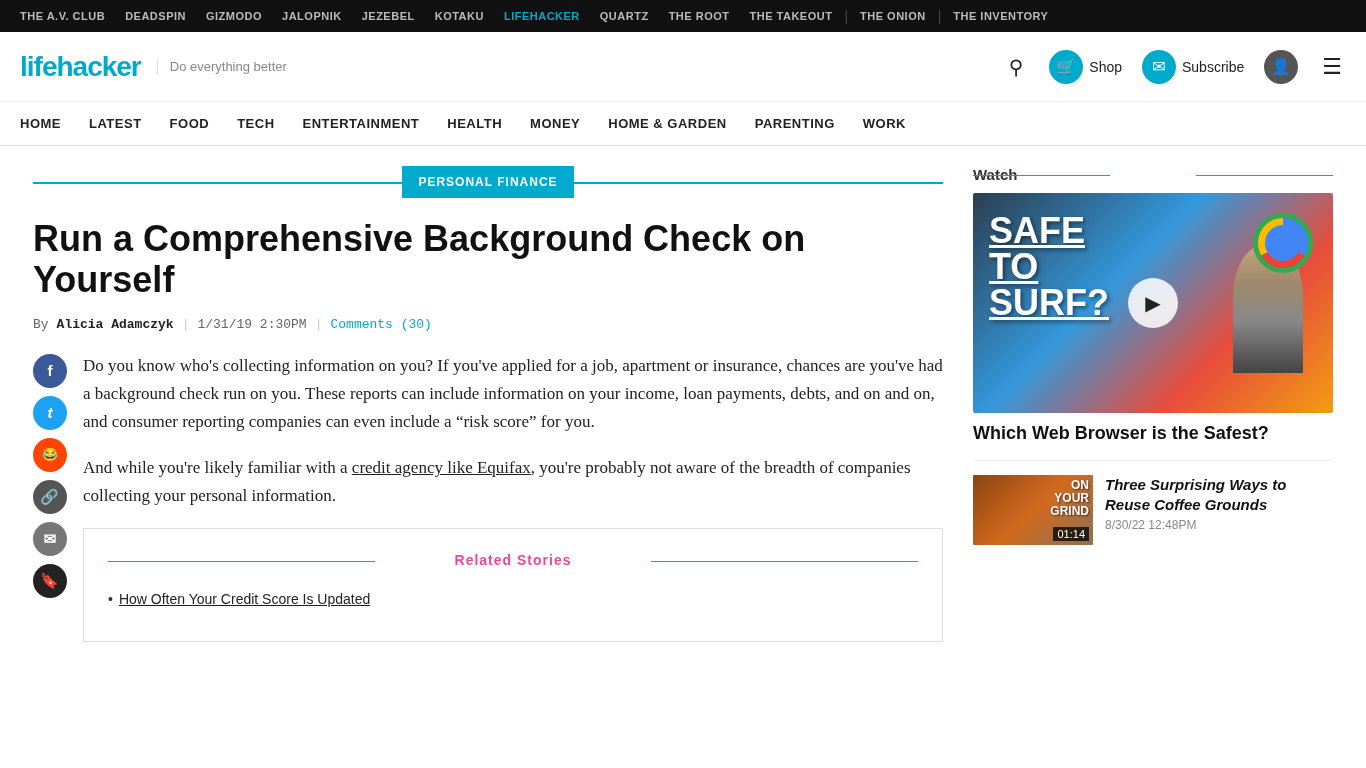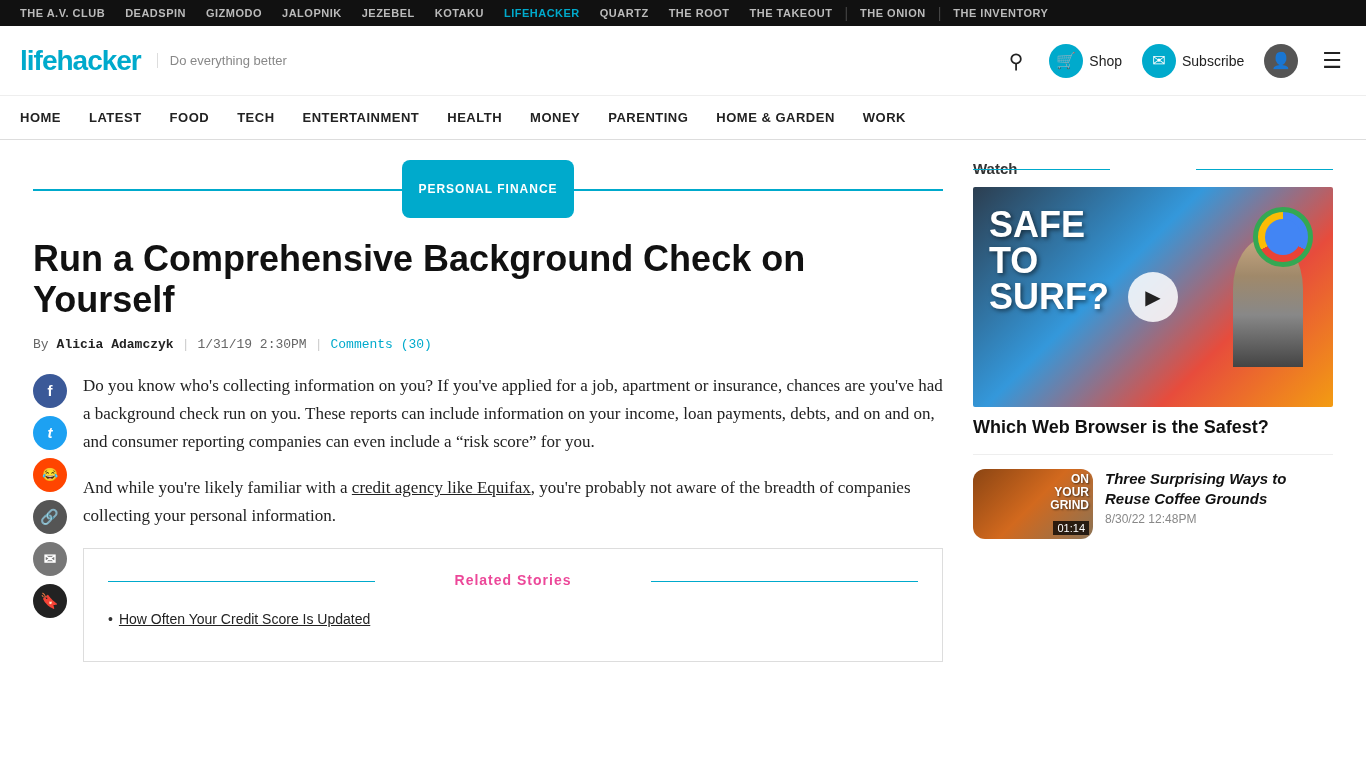--- a/index.html
+++ b/index.html
@@ -7,21 +7,21 @@
 
     
     #top-bar {
       background: #111;
       color: #ccc;
       font-size: 11px;
       font-family: Arial, sans-serif;
       padding: 0 10px;
       display: flex;
       align-items: center;
-      height: 26px;
+      height: 32px;
       gap: 0;
     }
     .top-bar-item {
       padding: 0 10px;
       color: #bbb;
       font-weight: 600;
       letter-spacing: 0.5px;
       cursor: pointer;
       white-space: nowrap;
       height: 100%;
@@ -154,25 +154,24 @@
       background: #00aacc;
       z-index: 0;
     }
     #category-badge {
       display: inline-block;
       background: #00aacc;
       color: #fff;
       font-size: 12px;
       font-weight: 700;
       font-family: Arial, sans-serif;
-      padding: 22px 16px;
+      padding: 9px 16px;
       letter-spacing: 1px;
       position: relative;
       z-index: 1;
-      border-radius: 8px;
     }
 
     
     #article-title {
       font-size: 36px;
       font-weight: 900;
       font-family: Arial Black, Arial, sans-serif;
       line-height: 1.15;
       margin-bottom: 16px;
       color: #111;
@@ -322,20 +321,21 @@
     #video-text-overlay {
       position: absolute;
       top: 20px;
       left: 16px;
       font-family: Arial Black, sans-serif;
       font-size: 36px;
       font-weight: 900;
       color: #fff;
       line-height: 1;
       text-shadow: 2px 2px 4px rgba(0,0,0,0.5);
+      text-decoration: underline;
     }
     #video-play-btn {
       position: absolute;
       top: 50%;
       left: 50%;
       transform: translate(-50%, -50%);
       width: 50px;
       height: 50px;
       background: rgba(255,255,255,0.85);
       border-radius: 50%;
@@ -371,21 +371,21 @@
       border-top: 1px solid #eee;
       padding-top: 14px;
     }
     #second-video-thumb {
       width: 120px;
       height: 70px;
       flex-shrink: 0;
       background: linear-gradient(135deg, #8B4513, #D2691E, #8B7355);
       position: relative;
       cursor: pointer;
-      border-radius: 12px;
+      border-radius: 1px;
       overflow: hidden;
     }
     .video-duration {
       position: absolute;
       bottom: 4px;
       right: 4px;
       background: rgba(0,0,0,0.75);
       color: #fff;
       font-size: 11px;
       padding: 1px 4px;
@@ -461,22 +461,22 @@
 </div>
 
 <nav id="main-nav">
   <span class="nav-item">HOME</span>
   <span class="nav-item">LATEST</span>
   <span class="nav-item">FOOD</span>
   <span class="nav-item">TECH</span>
   <span class="nav-item">ENTERTAINMENT</span>
   <span class="nav-item">HEALTH</span>
   <span class="nav-item">MONEY</span>
+  <span class="nav-item">HOME &amp; GARDEN</span>
   <span class="nav-item">PARENTING</span>
-  <span class="nav-item">HOME &amp; GARDEN</span>
   <span class="nav-item">WORK</span>
 </nav>
 
 <div id="content-wrapper">
   <div id="main-content">
 
     <div id="category-bar">
       <span id="category-badge">PERSONAL FINANCE</span>
     </div>
 

